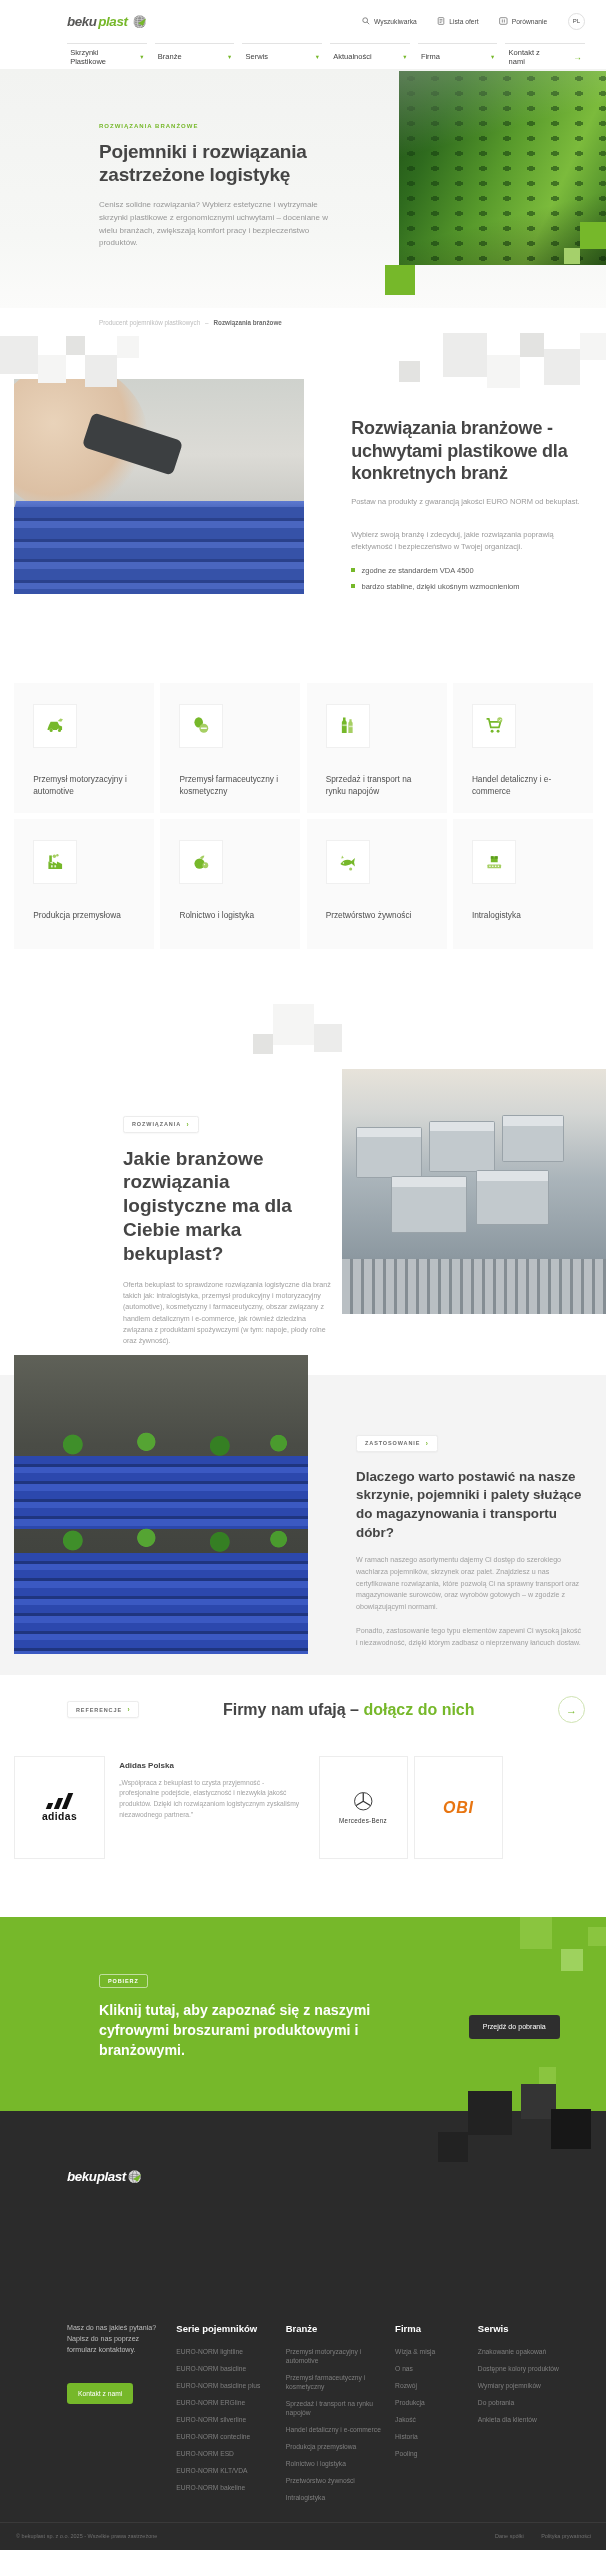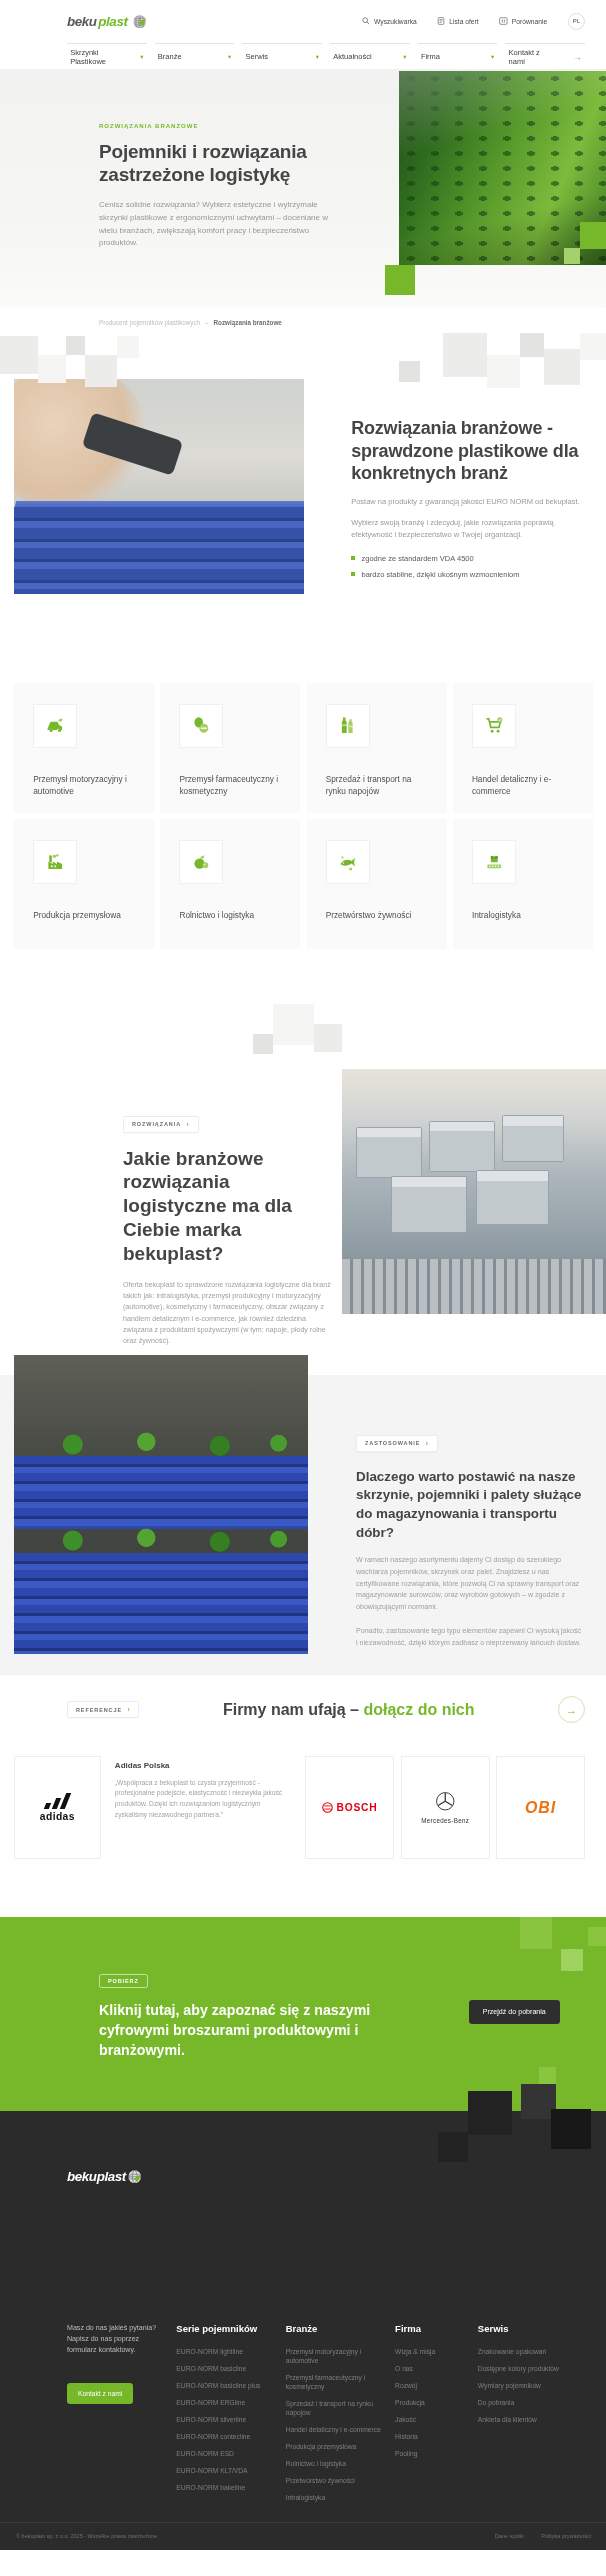--- a/index.html
+++ b/index.html
@@ -55,21 +55,21 @@
     background:linear-gradient(180deg,#cfd2cd 0%,#dcdbd6 35%,#c9c9c4 60%,#b9bab6 100%); }
   .intro-img .hand { position:absolute; left:-24px; top:-16px; width:158px; height:150px; border-radius:50%;
     background:radial-gradient(circle at 40% 40%, #e9d3ba 0%, #dcc0a4 55%, transparent 72%); }
   .intro-img .drill { position:absolute; left:71px; top:47px; width:95px; height:36px; background:#3c3f41; transform:rotate(18deg); border-radius:6.3px; }
   .intro-img .crates { position:absolute; left:0; bottom:0; width:100%; height:87px;
     background:repeating-linear-gradient(180deg,#3652a8 0 11px,#2a418c 11px 14.2px,#4a66c0 14.2px 20.5px); }
   .intro-img .crate-top { position:absolute; left:0; bottom:76px; width:100%; height:17.4px; background:linear-gradient(180deg,#5d79d0,#3652a8); transform:skewX(-14deg); }
   .intro-copy { padding:38px 22px 0 47px; flex:1; }
   .intro-copy h2 { font-size:18px; line-height:1.25; font-weight:600; color:#454545; letter-spacing:-0.2px; }
   .lead { margin-top:12.6px; font-size:7.5px; color:#9a9a9a; }
-  .intro-copy p.body { margin-top:11px; font-size:7.5px; line-height:1.6; color:#9a9a9a; width:221px; }
+  .intro-copy p.body { margin-top:23px; font-size:7.5px; line-height:1.6; color:#9a9a9a; width:221px; }
   .bullets { margin-top:12.6px; list-style:none; }
   .bullets li { display:flex; align-items:center; gap:6.3px; font-size:7.5px; color:#5b5b5b; margin-bottom:7.1px; }
   .bullets li::before { content:""; width:4px; height:4px; background:#76b82a; flex:0 0 auto; }
 
   
   .industries { height:356px; padding:51px 14.2px 0 14.2px; }
   .grid { display:grid; grid-template-columns:repeat(4,1fr); gap:6.3px; }
   .card { background:#fafafa; height:130px; padding:20.5px 0 0 19px; cursor:pointer; }
   .icon-box { width:44px; height:44px; background:#fff; border:0.8px solid #f0f0f0; display:flex; align-items:center; justify-content:center; }
   .card .lbl { margin-top:25px; font-size:8.3px; line-height:1.45; color:#4f4f4f; padding-right:14.2px; }
@@ -124,21 +124,21 @@
   .bosch-wm .txt { color:#e20015; font-weight:bold; font-size:10.3px; letter-spacing:0.8px; }
   .mb-wm { text-align:center; }
   .mb-wm .txt { font-size:6.3px; color:#333; margin-top:3.2px; letter-spacing:0.3px; }
   .obi-wm { font-size:16px; font-weight:bold; font-style:italic; color:#e87511; letter-spacing:0.8px; }
 
   
   .cta { position:relative; margin-top:12px; height:194px; background:#76b82a; z-index:3; }
   .cta-inner { padding:55px 0 0 99px; }
   .cta-pill { display:inline-block; border:0.8px solid rgba(255,255,255,.55); border-radius:2.4px; padding:3.2px 8px; font-size:5.5px; font-weight:bold; letter-spacing:0.9px; color:#fff; }
   .cta h2 { margin-top:12.6px; width:332px; font-size:14.2px; line-height:1.4; font-weight:bold; color:#fff; }
-  .cta-btn { position:absolute; right:47px; top:83px; background:#2e2e2e; color:#fff; font-size:7.1px; padding:8px 14.2px; border-radius:3.2px; border:none; cursor:pointer; }
+  .cta-btn { position:absolute; right:47px; top:98px; background:#2e2e2e; color:#fff; font-size:7.1px; padding:8px 14.2px; border-radius:3.2px; border:none; cursor:pointer; }
 
   
   .footer { position:relative; height:439px; background:#2b2b2b; }
   .f-logo { position:absolute; left:67px; top:57px; display:flex; align-items:center; font-style:italic; font-weight:bold; font-size:13.4px; color:#fff; letter-spacing:-0.4px; }
   .f-contact { position:absolute; left:284px; top:38px; }
   .f-label { font-size:6px; color:#8b8b8b; }
   .f-big { font-size:12.6px; font-weight:600; color:#fff; margin:4px 0 12.6px; }
   .f-cols { position:absolute; left:67px; top:212px; right:16px; display:flex; }
   .f-prompt { width:115px; }
   .f-prompt .txt { font-size:7.1px; line-height:1.55; color:#bdbdbd; width:103px; }
@@ -266,21 +266,21 @@
   </div>
 
   <section class="intro">
     <div class="intro-img">
       <div class="hand"></div>
       <div class="drill"></div>
       <div class="crate-top"></div>
       <div class="crates"></div>
     </div>
     <div class="intro-copy">
-      <h2>Rozwiązania branżowe - sprawdzone plastikowe dla konkretnych branż</h2>
+      <h2>Rozwiązania branżowe - uchwytami plastikowe dla konkretnych branż</h2>
       <p class="lead">Postaw na produkty z gwarancją jakości EURO NORM od bekuplast.</p>
       <p class="body">Wybierz swoją branżę i zdecyduj, jakie rozwiązania poprawią efektywność i bezpieczeństwo w Twojej organizacji.</p>
       <ul class="bullets">
         <li>zgodne ze standardem VDA 4500</li>
         <li>bardzo stabilne, dzięki ukośnym wzmocnieniom</li>
       </ul>
     </div>
   </section>
 
   <section class="industries">
@@ -442,30 +442,20 @@
               <i></i>
             </div>
           <div class="wm">adidas</div>
         </div>
       </div>
       <div class="t-quote">
         <div class="co">Adidas Polska</div>
         <p class="q">„Współpraca z bekuplast to czysta przyjemność - profesjonalne podejście, elastyczność i niezwykła jakość produktów. Dzięki ich rozwiązaniom logistycznym zyskaliśmy niezawodnego partnera.”</p>
       </div>
       <div class="logos">
-        <div class="logo-card">
-          <div class="bosch-wm">
-            <svg width="11" height="11" viewBox="0 0 14 14">
-                <circle cx="7" cy="7" r="6" fill="none" stroke="#e20015" stroke-width="1.4"></circle>
-                <line x1="3" y1="5" x2="11" y2="5" stroke="#e20015" stroke-width="1.2"></line>
-                <line x1="3" y1="9" x2="11" y2="9" stroke="#e20015" stroke-width="1.2"></line>
-              </svg>
-            <span class="txt">BOSCH</span>
-          </div>
-        </div>
         <div class="logo-card">
           <div class="mb-wm">
             <svg width="20.5" height="20.5" viewBox="0 0 26 26">
                 <circle cx="13" cy="13" r="11" fill="none" stroke="#333" stroke-width="1.2"></circle>
                 <path d="M13 13V2.5M13 13l-9 5.5M13 13l9 5.5" stroke="#333" stroke-width="1.6" fill="none"></path>
               </svg>
             <div class="txt">Mercedes-Benz</div>
           </div>
         </div>
         <div class="logo-card">

